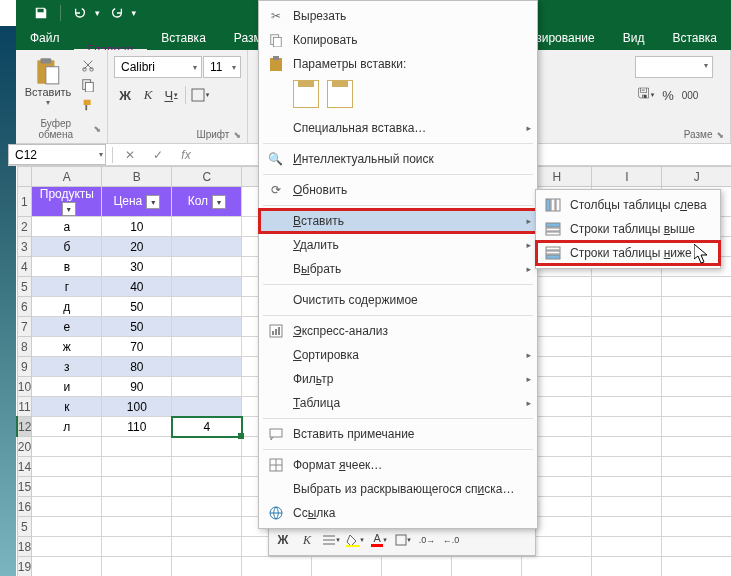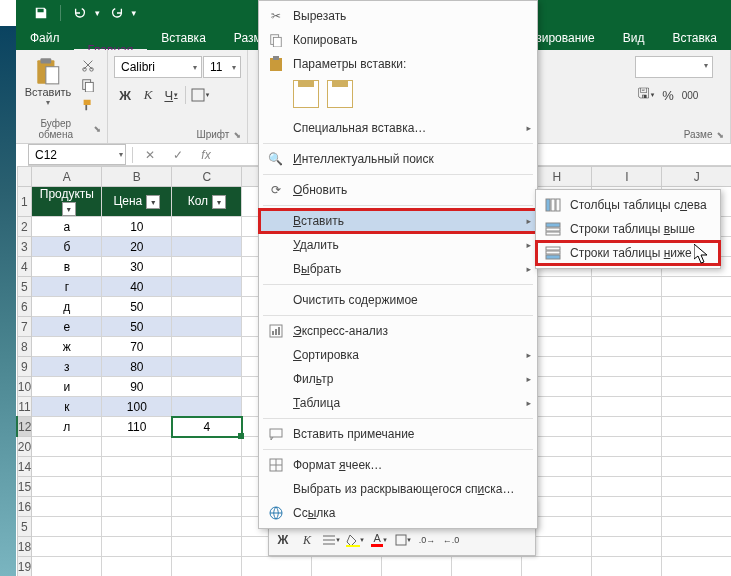--- a/index.html
+++ b/index.html
@@ -46,35 +46,35 @@
 .num-row1 { display: flex; margin-top: 4px; }
 .num-select { border: 1px solid #c0c0c0; background: #fff; height: 22px; width: 78px; position: relative; }
 .num-select::after { content: "▾"; position: absolute; right: 4px; top: 4px; font-size: 8px; color: #666; }
 .num-row2 { display: flex; margin-top: 6px; }
 
 .group-cond { width: 110px; }
 .cond-btn { display: flex; flex-direction: column; align-items: center; padding-top: 6px; }
 .cond-btn svg { width: 28px; height: 26px; }
 .cond-btn .lbl { font-size: 11px; color: #444; text-align: center; line-height: 1.1; margin-top: 2px; }
 
-.namebox-row { height: 22px; background: #fff; border-bottom: 1px solid #d0d0d0; display: flex; align-items: stretch; position: relative; z-index: 2; margin-left: 28px; }
+.namebox-row { height: 22px; background: #fff; border-bottom: 1px solid #d0d0d0; display: flex; align-items: stretch; position: relative; z-index: 2; margin-left: 8px; }
 .namebox { width: 98px; border: 1px solid #c0c0c0; display: flex; align-items: center; justify-content: space-between; padding: 0 2px 0 6px; font-size: 12px; }
 .namebox .chev { font-size: 8px; color: #666; }
 .fx-area { display: flex; align-items: center; gap: 6px; padding-left: 6px; }
 .fx-btn { width: 22px; display: flex; align-items: center; justify-content: center; color: #888; font-size: 12px; }
 .fx-sep { width: 1px; height: 16px; background: #d0d0d0; }
 
 .grid-wrap { position: relative; z-index: 1; margin-left: 16px; }
 .grid { border-collapse: collapse; }
 .grid .corner { width: 28px; height: 20px; background: #f0f0f0; border: 1px solid #ccc; }
 .grid .colhdr { background: #f0f0f0; border: 1px solid #ccc; font-size: 12px; color: #555; font-weight: normal; height: 20px; }
 .grid .rowhdr { background: #f0f0f0; border: 1px solid #ccc; font-size: 12px; color: #555; font-weight: normal; width: 28px; text-align: center; }
 .grid .rowhdr.sel { background: #d5d5d5; border-left: 2px solid #217346; }
 .grid td { border: 1px solid #d4d4d4; height: 20px; font-size: 12px; text-align: center; min-width: 70px; }
-.grid .thdr { background: #14532d; color: #fff; font-size: 12px; font-weight: normal; }
+.grid .thdr { background: #8b5cf6; color: #fff; font-size: 12px; font-weight: normal; }
 .grid .thdr .arrow { display: inline-block; width: 14px; height: 14px; background: #fff; color: #444; font-size: 8px; line-height: 14px; margin-left: 4px; border: 1px solid #999; }
 .grid .stripe-odd td.data { background: #d9e1f2; }
 .grid .stripe-even td.data { background: #fff; }
 .grid .col-a { width: 104px; }
 .grid .col-b { width: 98px; }
 .grid .col-c { width: 44px; }
 .grid .col-rest { width: 58px; }
 
 .sel-cell { outline: 2px solid #1e7a3e; outline-offset: -1px; position: relative; }
 .sel-handle { position: absolute; right: -3px; bottom: -3px; width: 6px; height: 6px; background: #1e7a3e; }

